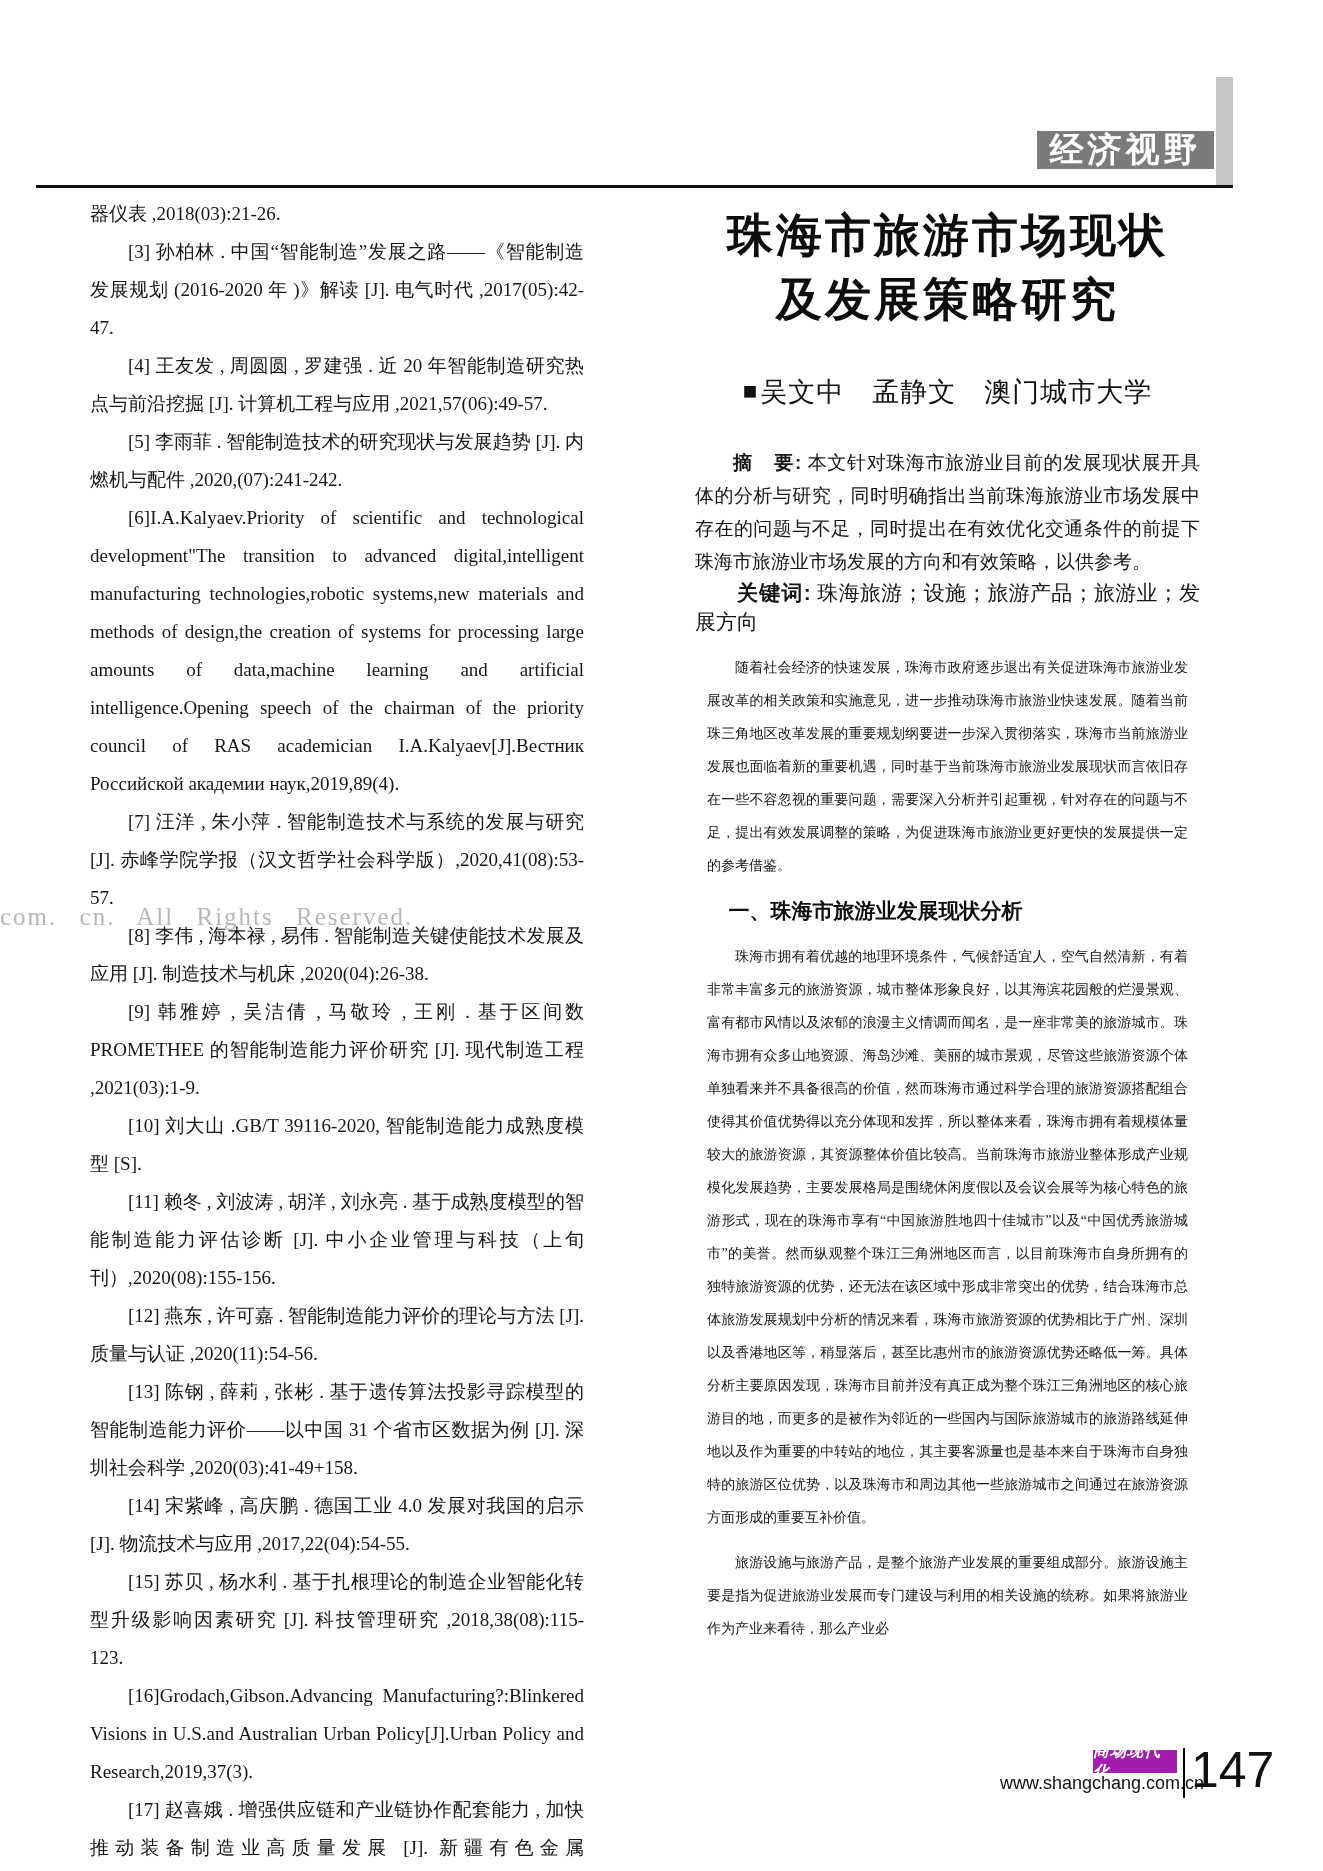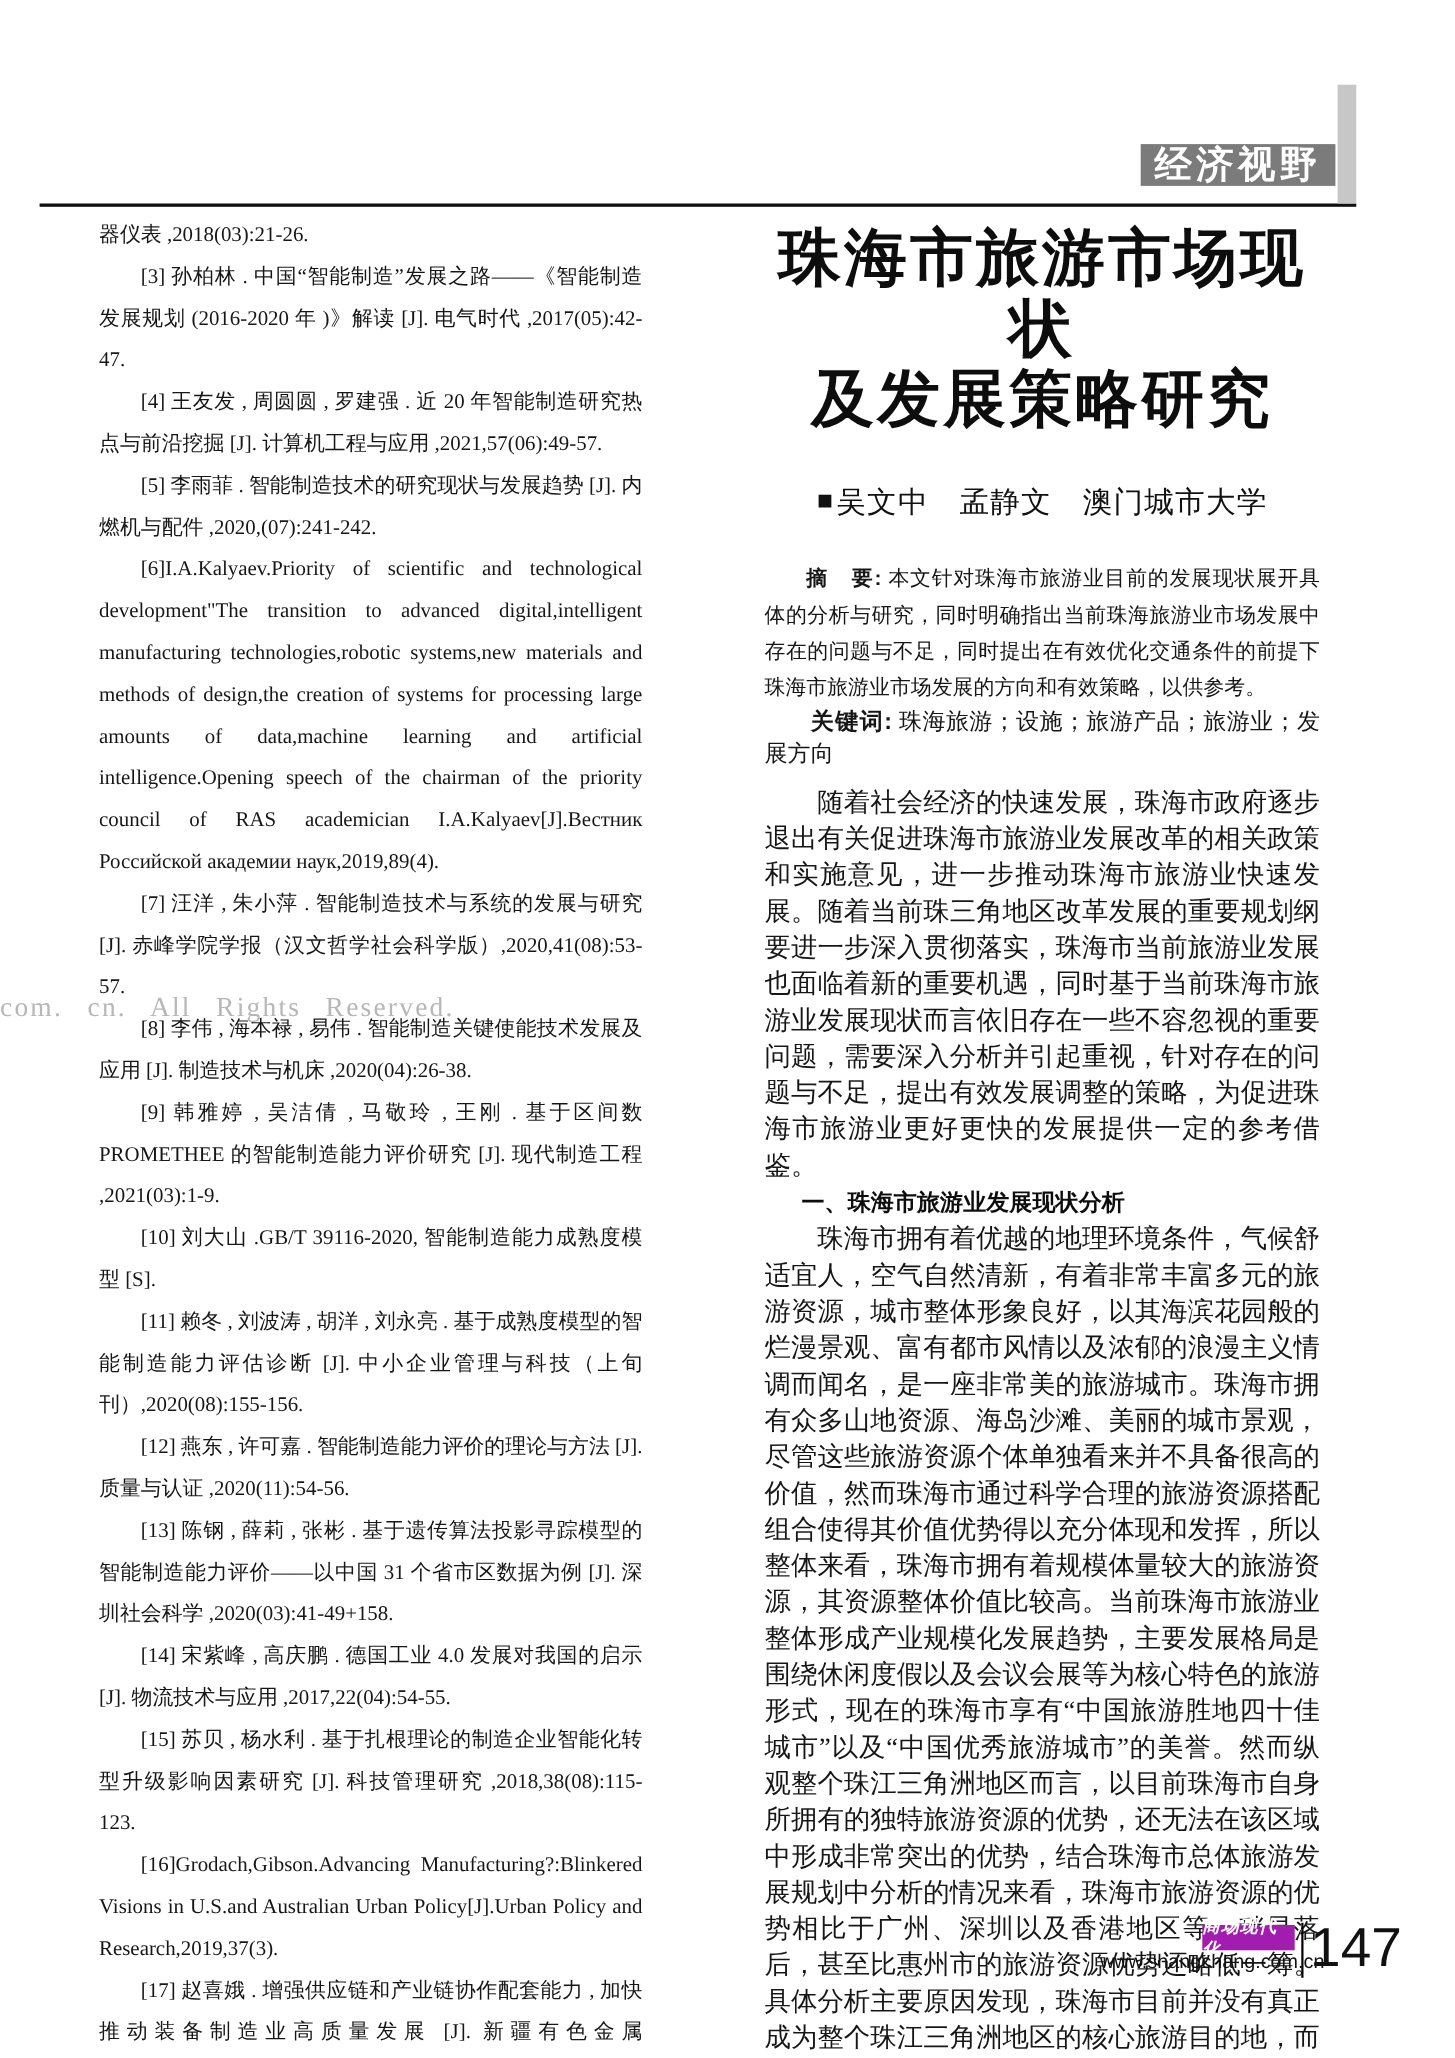--- a/index.html
+++ b/index.html
@@ -46,21 +46,21 @@
   }
   .col-left p.ref.cont{text-indent:0;}
   
   .col-right{
     position:absolute;left:695px;top:192px;width:505px;z-index:2;
   }
   .article-title{
     margin:12px 0 0 0;
     text-align:center;
     font-family:"Liberation Serif","DejaVu Serif",serif;
-    font-weight:900;font-size:57px;line-height:64px;letter-spacing:3px;
+    font-weight:900;font-size:46px;line-height:64px;letter-spacing:3px;
     color:#0d0d0d;
   }
   .article-authors{
     margin-top:42px;
     text-align:center;
     font-family:"Liberation Sans","DejaVu Sans",sans-serif;
     font-size:27px;letter-spacing:1px;color:#111;
   }
   .article-authors .sq{font-size:24px;vertical-align:2px;margin-right:2px;}
   .abstract{
@@ -71,21 +71,21 @@
   .abstract .lbl,.keywords .lbl{
     font-family:"Liberation Sans","DejaVu Sans",sans-serif;
     font-weight:bold;font-style:normal;letter-spacing:1px;
   }
   .abstract .txt,.keywords .txt{font-style:normal;}
   .keywords{
     margin:0;font-size:21px;line-height:29px;
     text-align:justify;text-indent:2em;
   }
   .body-para{
-    margin:0;font-size:24px;line-height:33px;
+    margin:12px;font-size:14px;line-height:33px;
     text-align:justify;text-justify:inter-ideograph;text-indent:2em;
   }
   .body-para.first{margin-top:14px;}
   .section-heading{
     margin:0;
     font-family:"Liberation Sans","DejaVu Sans",sans-serif;
     font-weight:bold;font-size:21px;line-height:34px;
     text-indent:1.6em;color:#0d0d0d;
   }
   

